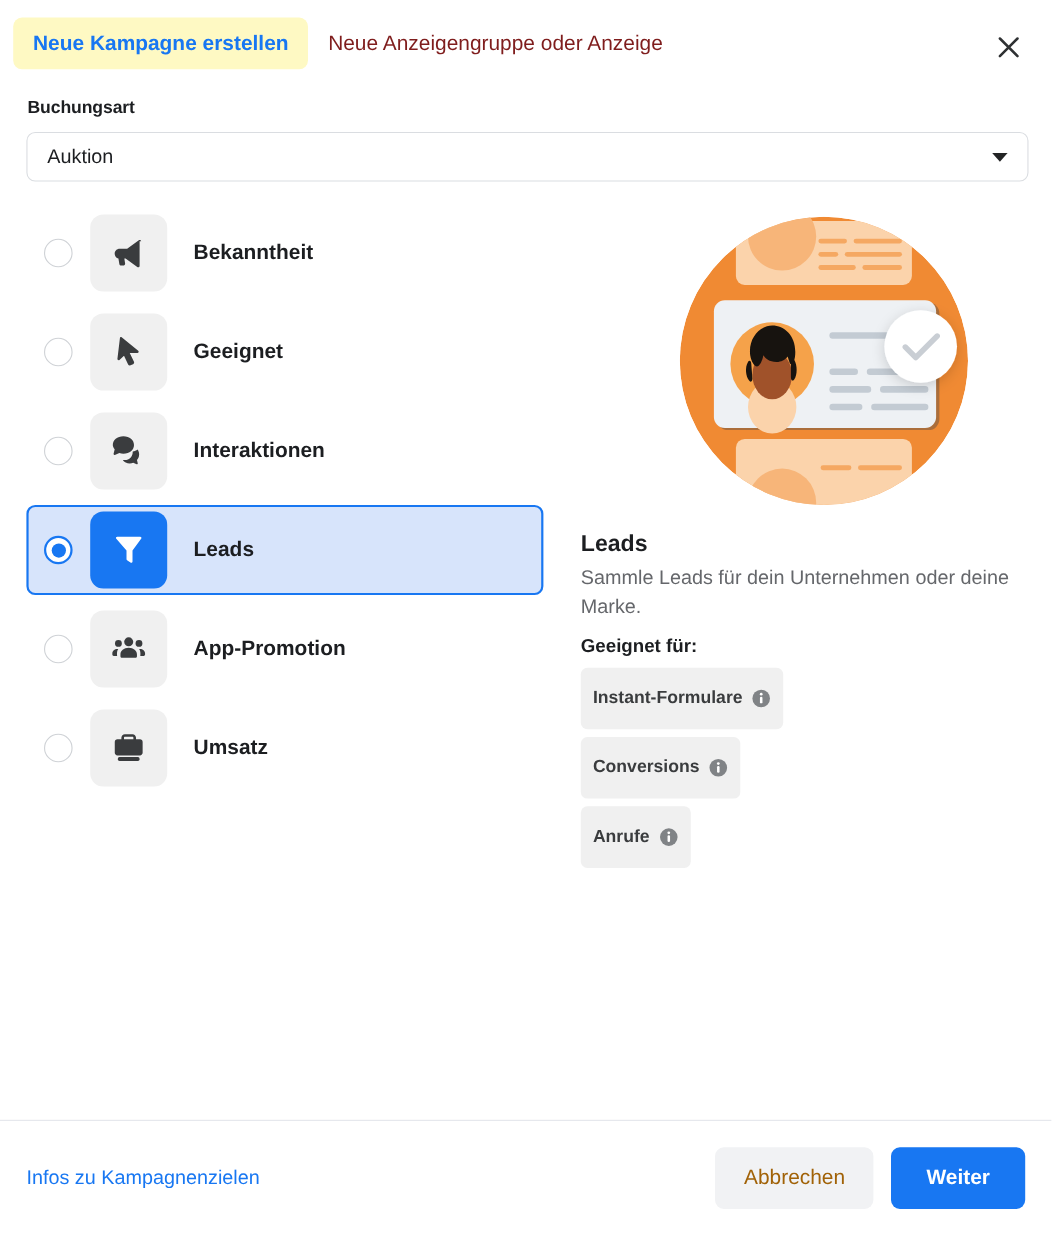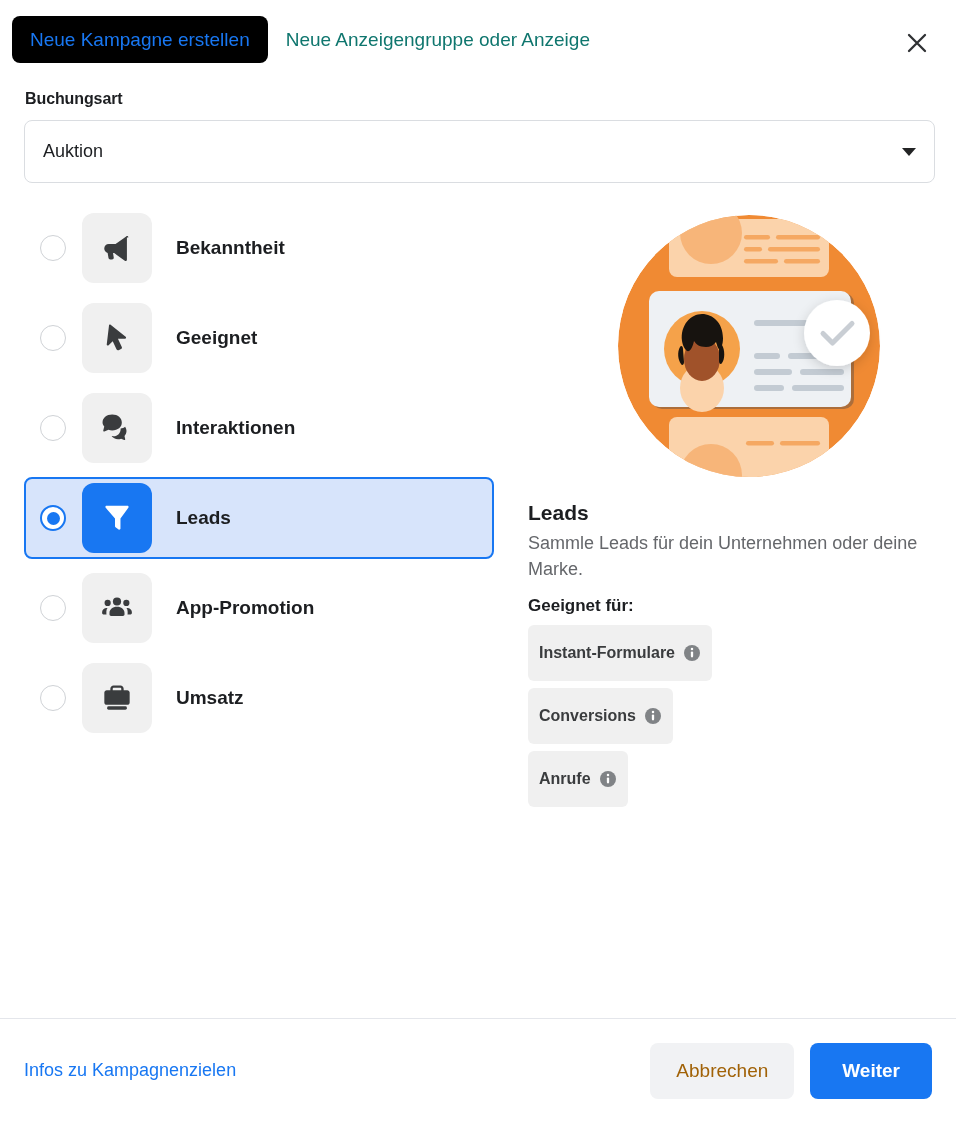--- a/index.html
+++ b/index.html
@@ -29,27 +29,27 @@
     align-items: center;
     padding: 0 14px 0 12px;
   }
   .tab {
     font-size: 19px;
     padding: 14px 18px;
     border-radius: 8px;
     line-height: 1;
     white-space: nowrap;
     cursor: pointer;
-    color: #0f766e;
+    color: #7f1d1d;
     background: transparent;
   }
   .tab.active {
     color: #1877f2;
-    font-weight: normal;
-    background: #000000;
+    font-weight: bold;
+    background: #fef9c3;
   }
   .close-btn {
     position: absolute;
     right: 22px; top: 26px;
     width: 34px; height: 34px;
     display: flex; align-items: center; justify-content: center;
     border-radius: 50%;
     cursor: pointer;
     color: #2f3133;
   }
@@ -65,21 +65,21 @@
 
   .field-label {
     font-size: 16px;
     font-weight: bold;
     color: #1c1e21;
     margin: 12px 0 12px 1px;
     letter-spacing: -0.1px;
   }
   .select-wrap {
     position: relative;
-    width: 911px; height: 63px;
+    width: 911px; height: 45px;
     border: 1px solid #dadde1;
     border-radius: 8px;
     background: #ffffff;
     display: flex;
     align-items: center;
     padding: 0 18px;
     cursor: pointer;
   }
   .select-value { font-size: 18px; color: #1c1e21; }
   .select-caret {

